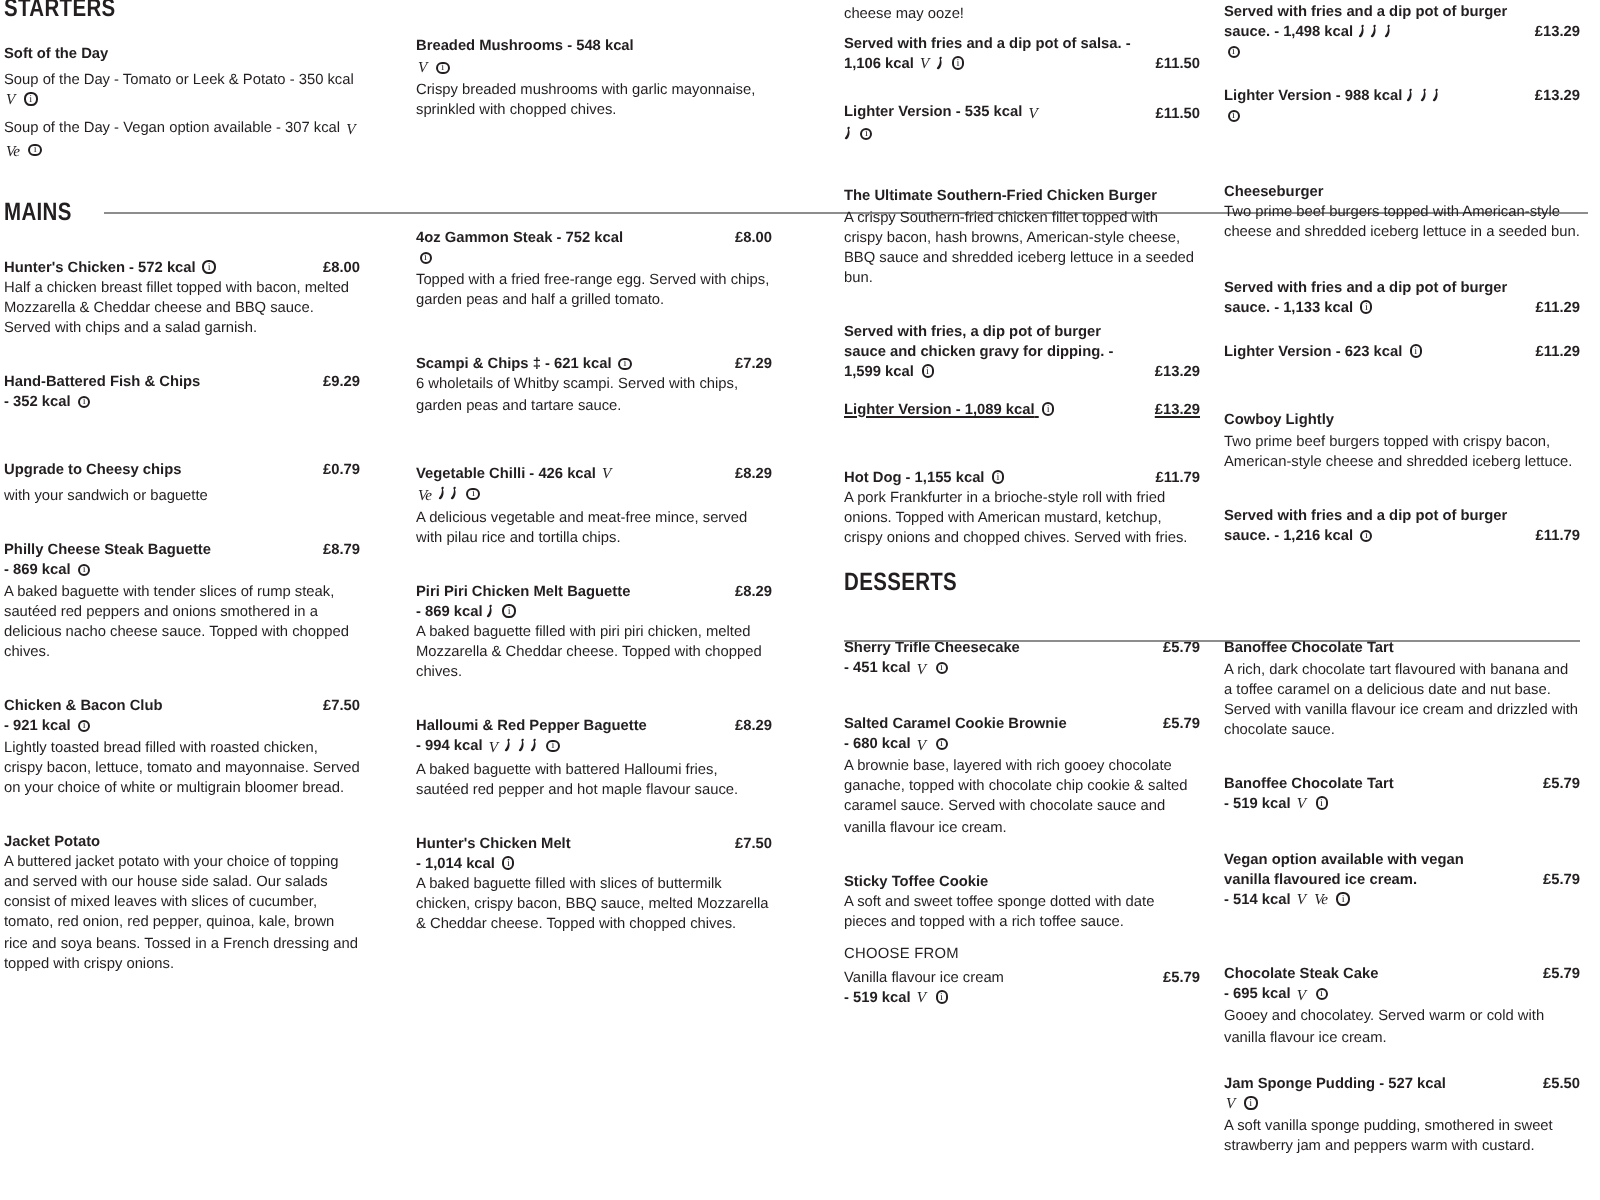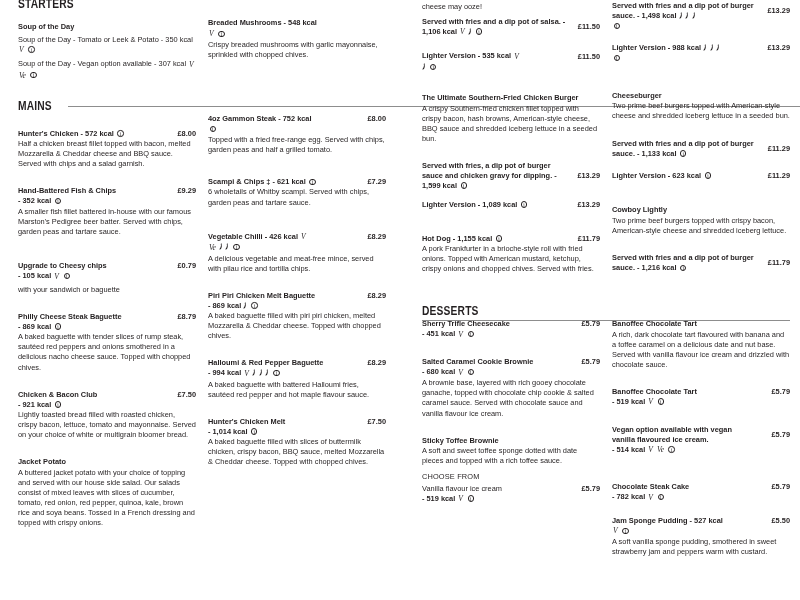--- a/index.html
+++ b/index.html
@@ -8,21 +8,21 @@
     background:#ffffff;
     font-family:"Liberation Sans", sans-serif;
     color:#231f20;
     font-size:7.4px;
     line-height:1.33;
   }
   .page { position:relative; width:800px; height:600px; overflow:hidden; }
 
   
   .col { position:absolute; top:0; }
-  #col-left   { left:18px;  width:178px; }
+  #col-left   { left:2px;  width:178px; }
   #col-mid1   { left:208px; width:178px; }
   #col-mid2   { left:422px; width:178px; }
   #col-right  { left:612px; width:178px; }
 
   
   .section-head {
     display:flex; align-items:center; gap:9px;
     margin:0 0 9px 0;
   }
   .section-head .title {
@@ -38,21 +38,21 @@
   .section-head .rule { flex:1 1 auto; height:1px; background:#8d8d8d; }
   .section-head.wide .rule { width:760px; }
 
   
   .item { margin-bottom:9px; }
   .item.tight { margin-bottom:5px; }
   .item.gap-lg { margin-bottom:17px; }
   .item.gap-xl { margin-bottom:24px; }
 
   .row {
-    display:flex; align-items:center;
+    display:flex; align-items:flex-end;
     justify-content:space-between; gap:4px;
   }
   .name {
     font-weight:bold; font-size:7.4px; line-height:1.35;
     flex:1 1 auto;
   }
   .name.reg { font-weight:normal; }
   .price {
     font-weight:bold; font-size:7.4px; line-height:1.35;
     white-space:nowrap; flex:0 0 auto; text-align:right;
@@ -95,21 +95,21 @@
 <div class="page">
 
   <div class="col" id="col-left">
 
     <div class="section-head" style="margin-top:-4px;">
       <span class="title">STARTERS</span>
     </div>
 
     <div class="item gap-lg" style="margin-top:3px;">
       <div class="row">
-          <div class="name">Soup of the Day</div>
+          <div class="name">Soft of the Day</div>
         </div>
       <div class="desc" style="margin-top:3px;">
         <span>Soup of the Day - Tomato or Leek &amp; Potato  - 350 kcal</span>
         <span class="sym veg">V</span>
         <span class="info"></span>
       </div>
       <div class="desc" style="margin-top:4px;">
         <span>Soup of the Day - Vegan option available  - 307 kcal</span>
         <span class="sym veg">V</span>
         <span class="sym vegan">Ve</span>
@@ -135,33 +135,27 @@
 
     <div class="item gap-xl">
       <div class="row">
         <div class="name">Hand-Battered Fish &amp; Chips</div>
         <div class="price">£9.29</div>
       </div>
       <div class="name">
         <span>- 352 kcal</span>
         <span class="info"></span>
       </div>
-      <div class="desc">A smaller fish fillet battered in-house with our famous Marston's Pedigree beer batter. Served with chips, garden peas and tartare sauce.</div>
     </div>
 
     <div class="item gap-lg" style="margin-top:20px;">
       <div class="row">
         <div class="name">Upgrade to Cheesy chips</div>
         <div class="price">£0.79</div>
       </div>
-      <div class="name">
-        <span>- 105 kcal</span>
-        <span class="sym veg">V</span>
-        <span class="info"></span>
-      </div>
       <div class="desc" style="margin-top:3px;">with your sandwich or baguette</div>
     </div>
 
     <div class="item gap-lg">
       <div class="row">
         <div class="name">Philly Cheese Steak Baguette</div>
         <div class="price">£8.79</div>
       </div>
       <div class="name">
         <span>- 869 kcal</span>
@@ -342,42 +336,42 @@
     <div class="item" style="margin-top:2px;">
       <div class="row">
         <div class="name">
           <span>Served with fries, a dip pot of burger sauce and chicken gravy for dipping.  - 1,599 kcal</span>
           <span class="info"></span>
         </div>
         <div class="price">£13.29</div>
       </div>
     </div>
 
-    <div class="item" style="margin-top:4px;">
+    <div class="item" style="margin-top:4px;text-decoration:underline;">
       <div class="row">
         <div class="name">
           <span>Lighter Version  - 1,089 kcal</span>
           <span class="info"></span>
         </div>
         <div class="price">£13.29</div>
       </div>
     </div>
 
     <div class="item" style="margin-top:24px;">
       <div class="row">
         <div class="name">
           <span>Hot Dog  - 1,155 kcal</span>
           <span class="info"></span>
         </div>
         <div class="price">£11.79</div>
       </div>
       <div class="desc">A pork Frankfurter in a brioche-style roll with fried onions. Topped with American mustard, ketchup, crispy onions and chopped chives. Served with fries.</div>
     </div>
 
-    <div class="section-head" style="position:absolute; left:0; top:303px; width:368px; margin:0;">
+    <div class="section-head" style="position:absolute; left:0; top:283px; width:368px; margin:0;">
       <span class="title">DESSERTS</span>
     </div>
     <div style="position:absolute; left:0; top:320px; width:368px; height:1px; background:#8d8d8d;"></div>
 
     <div class="item gap-lg" style="margin-top:45px;">
       <div class="row">
         <div class="name">Sherry Trifle Cheesecake</div>
         <div class="price">£5.79</div>
       </div>
       <div class="name">
@@ -395,21 +389,21 @@
       <div class="name">
         <span>- 680 kcal</span>
         <span class="sym veg">V</span>
         <span class="info"></span>
       </div>
       <div class="desc">A brownie base, layered with rich gooey chocolate ganache, topped with chocolate chip cookie &amp; salted caramel sauce. Served with chocolate sauce and vanilla flavour ice cream.</div>
     </div>
 
     <div class="item">
       <div class="row">
-          <div class="name">Sticky Toffee Brownie</div>
+          <div class="name">Sticky Toffee Cookie</div>
         </div>
       <div class="desc">A soft and sweet toffee sponge dotted with date pieces and topped with a rich toffee sauce.</div>
       <div class="choose" style="margin-top:6px;">CHOOSE FROM</div>
       <div class="row">
         <div class="name reg">Vanilla flavour ice cream</div>
         <div class="price">£5.79</div>
       </div>
       <div class="name">
         <span>- 519 kcal</span>
         <span class="sym veg">V</span>
@@ -538,24 +532,25 @@
         <span class="info"></span>
       </div>
     </div>
 
     <div class="item" style="margin-top:27px;">
       <div class="row">
         <div class="name">Chocolate Steak Cake</div>
         <div class="price">£5.79</div>
       </div>
       <div class="name">
-        <span>- 782 kcal</span>
-        <span class="sym veg">V</span>
-        <span class="info"></span>
-      </div>
+        <span>- 695 kcal</span>
+        <span class="sym veg">V</span>
+        <span class="info"></span>
+      </div>
+      <div class="desc">Gooey and chocolatey. Served warm or cold with vanilla flavour ice cream.</div>
     </div>
 
     <div class="item" style="margin-top:13px;">
       <div class="row">
         <div class="name">Jam Sponge Pudding  - 527 kcal</div>
         <div class="price">£5.50</div>
       </div>
       <div class="name">
         <span class="sym veg">V</span>
         <span class="info"></span>

